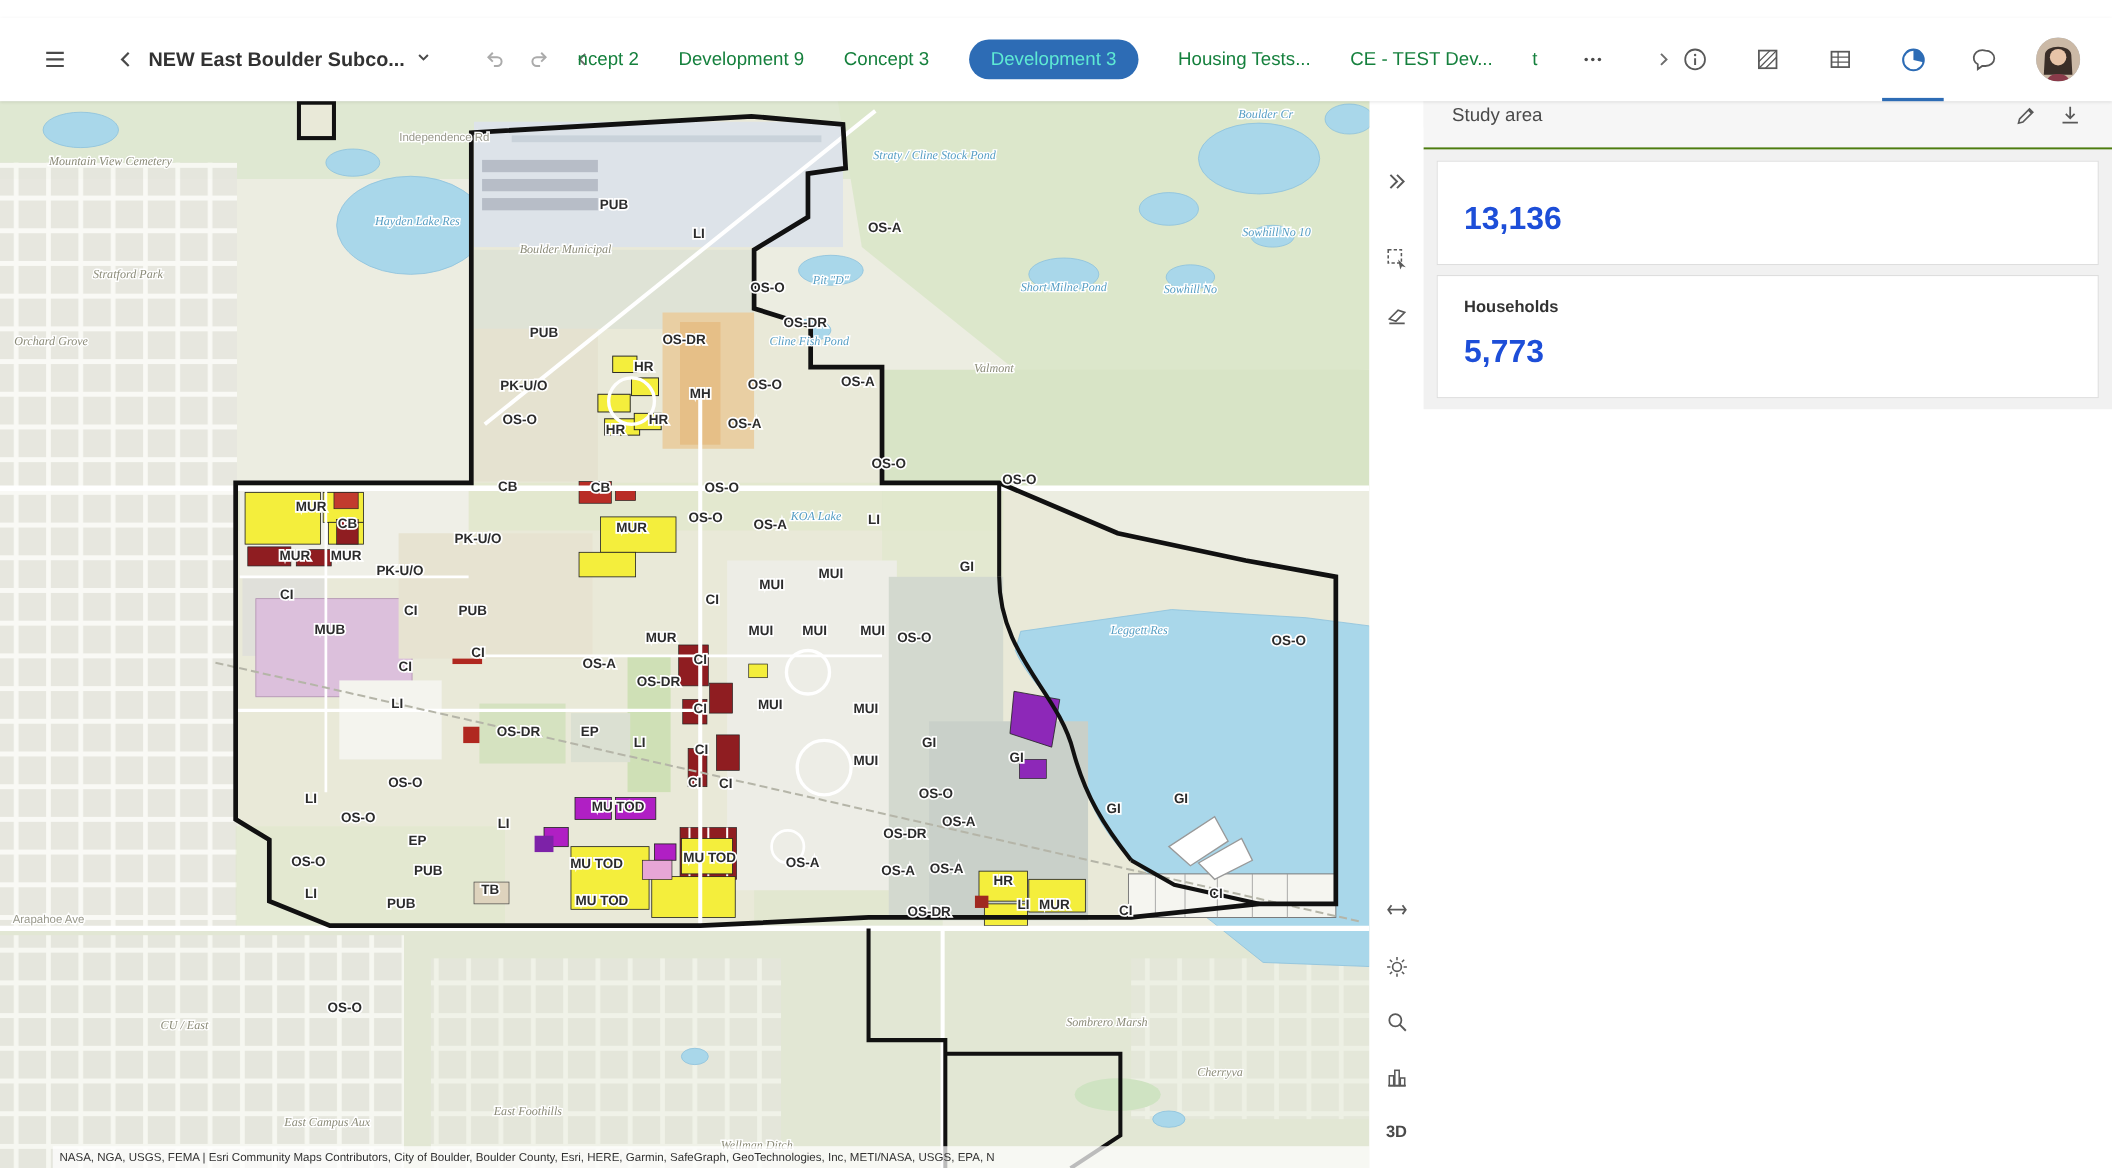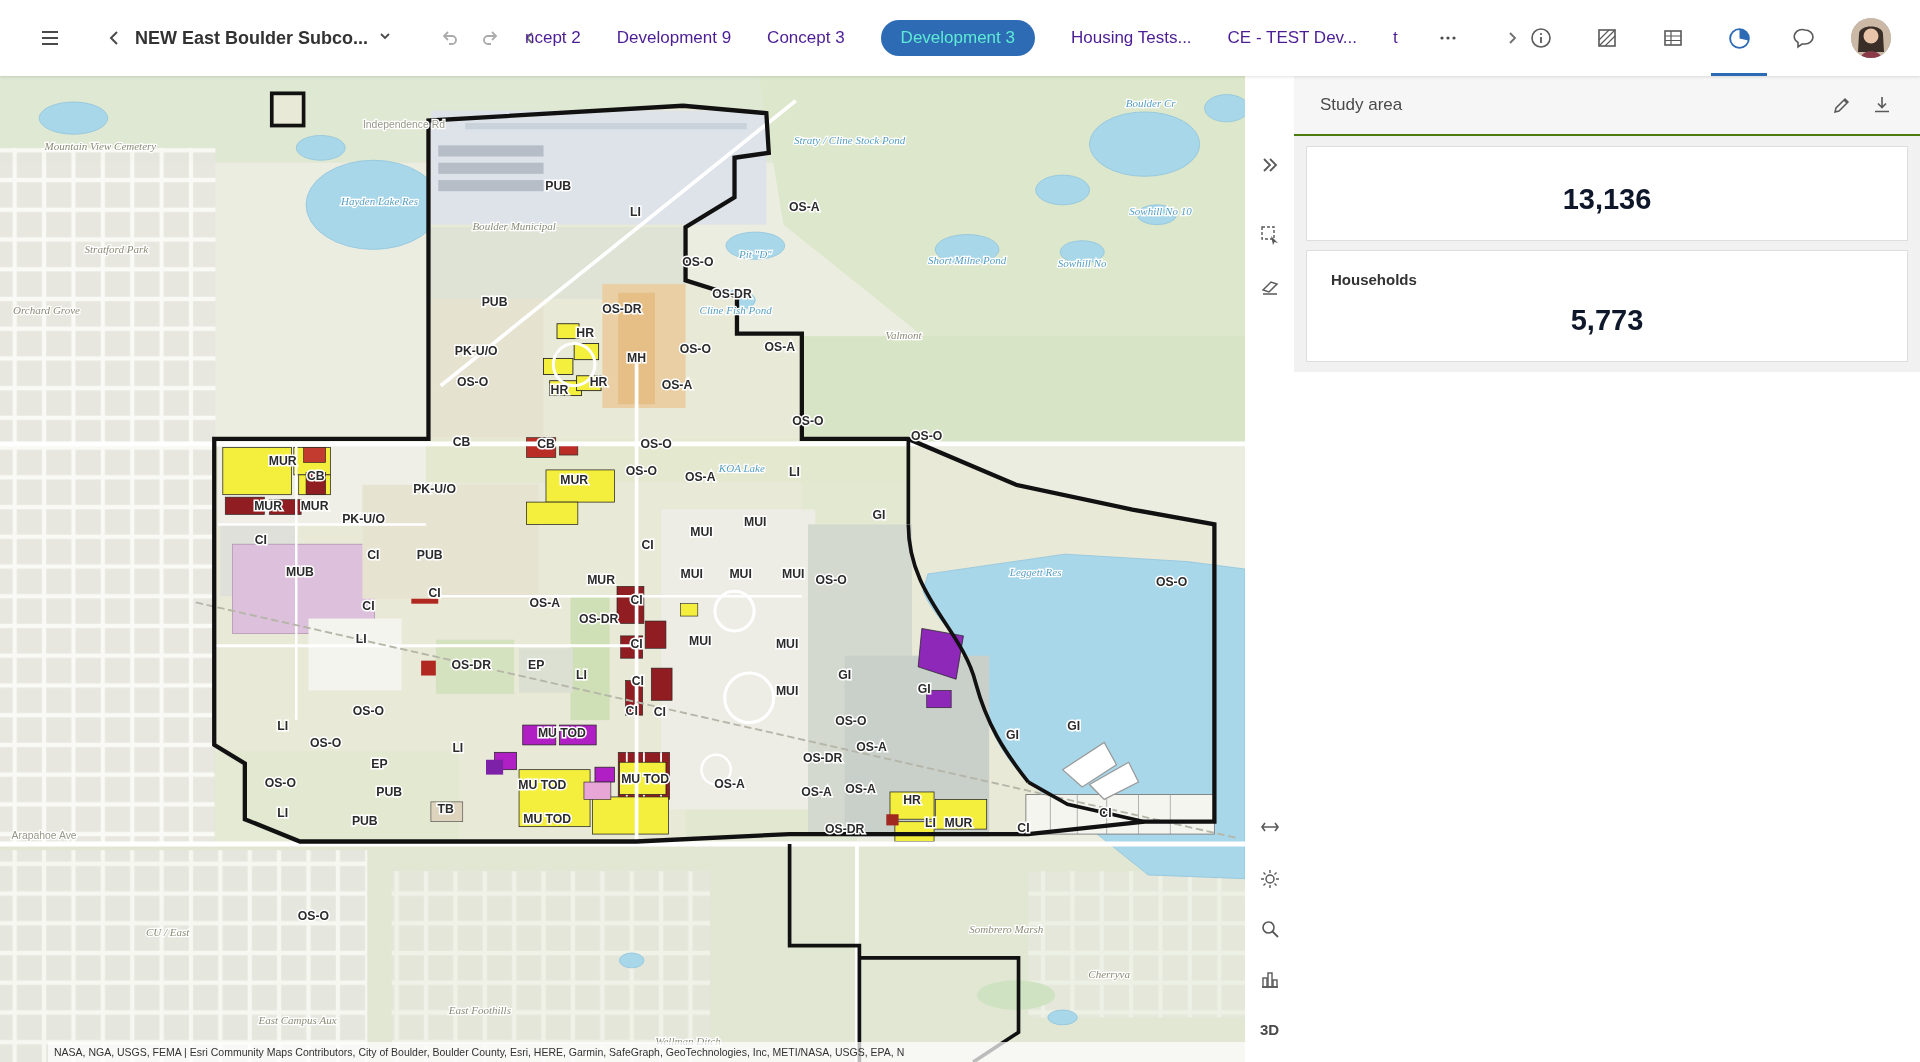--- a/index.html
+++ b/index.html
@@ -1,26 +1,26 @@
 <!DOCTYPE html>
 <html><head>
 <meta charset="utf-8">
 <style>
   html,body{margin:0;padding:0;background:#fff;}
   .app{position:relative;width:1920px;height:1062px;overflow:hidden;font-family:"Liberation Sans",sans-serif;background:#fff;}
 
   
-  .topbar{position:absolute;left:0;top:0;width:1920px;height:76px;background:#fff;z-index:20;box-shadow:0 1px 3px rgba(0,0,0,.12);}
+  .topbar{position:absolute;left:0;top:16px;width:1920px;height:76px;background:#fff;z-index:20;box-shadow:0 1px 3px rgba(0,0,0,.12);}
   .tb-abs{position:absolute;top:0;height:76px;display:flex;align-items:center;}
   .iconbtn{display:flex;align-items:center;justify-content:center;width:40px;height:40px;cursor:pointer;border:none;background:none;padding:0;}
   .iconbtn svg{display:block;}
   .title-wrap{position:absolute;left:135px;top:0;height:76px;display:flex;align-items:center;gap:10px;}
   .app-title{font-size:18px;font-weight:bold;color:#323232;max-width:250px;white-space:nowrap;overflow:hidden;}
   .tabs{position:absolute;left:525px;top:0;height:76px;display:flex;align-items:center;gap:36px;}
-  .tab{font-size:17px;color:#4c1d95;white-space:nowrap;cursor:pointer;padding:8px 0;}
+  .tab{font-size:17px;color:#15803d;white-space:nowrap;cursor:pointer;padding:8px 0;}
   .tab.active{background:#2d6cb5;color:#5eead4;padding:8px 20px;border-radius:19px;font-weight:normal;}
   .right-icons{position:absolute;right:16px;top:0;height:76px;display:flex;align-items:center;}
   .ricell{width:66px;height:76px;display:flex;align-items:center;justify-content:center;cursor:pointer;}
   .avatar{width:40px;height:40px;border-radius:50%;overflow:hidden;background:#b0b6bd;}
   .active-underline{position:absolute;top:73px;height:3px;width:56px;background:#2d6cb5;}
 
   
   .map-region{position:absolute;left:0;top:76px;width:1245px;height:986px;background:#ecede1;overflow:hidden;}
   .map-region svg{display:block;width:1245px;height:986px;}
   .attribution{position:absolute;left:0;bottom:0;width:1245px;height:20px;background:rgba(255,255,255,.72);color:#323232;font-size:10.5px;line-height:20px;padding:0 6px;white-space:nowrap;overflow:hidden;box-sizing:border-box;margin-left:48px;}
@@ -34,21 +34,21 @@
   .tool{position:absolute;left:0;width:49px;height:42px;display:flex;align-items:center;justify-content:center;cursor:pointer;color:#595959;}
   .tool-3d{font-size:15px;font-weight:bold;color:#4a4a4a;}
 
   
   .panel{position:absolute;left:1294px;top:76px;width:626px;height:986px;background:#fff;}
   .panel-header{height:58px;background:#f6f6f6;display:flex;align-items:center;padding:0 18px 0 26px;border-bottom:2px solid #4d7c0f;}
   .panel-title{font-size:17px;color:#4a4a4a;flex:1;}
   .cards{padding:10px 12px;display:flex;flex-direction:column;gap:9px;background:#f1f1f1;}
   .card{background:#fff;border:1px solid #dedede;padding:20px 24px 24px 24px;}
   .card-label{font-size:15px;font-weight:bold;color:#323232;}
-  .card-value{font-size:29px;font-weight:bold;color:#0f172a;margin-top:16px;text-align:center;}
+  .card-value{font-size:29px;font-weight:bold;color:#1d4ed8;margin-top:16px;}
 </style>
 </head>
 <body>
 
 <div class="app">
 
   <header class="topbar">
     <div class="tb-abs" style="left:30px;">
       <button class="iconbtn">
         <svg width="22" height="22" viewBox="0 0 22 22">

